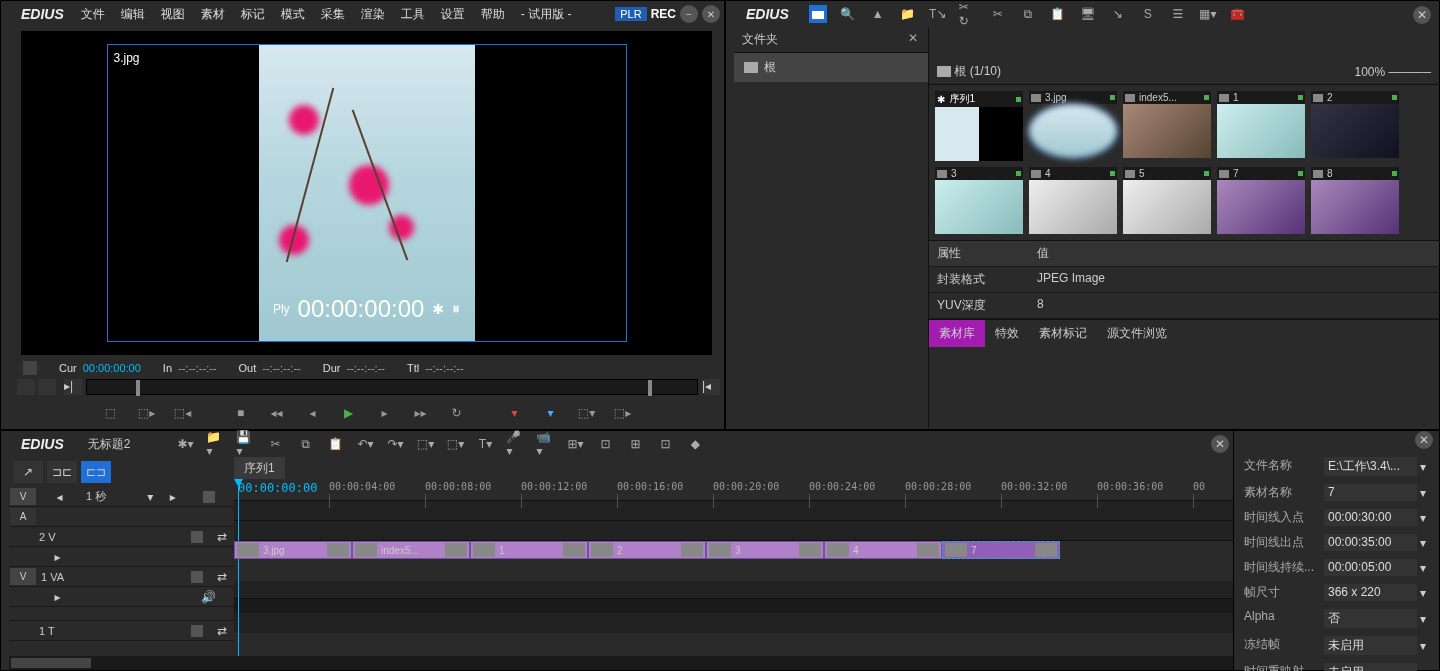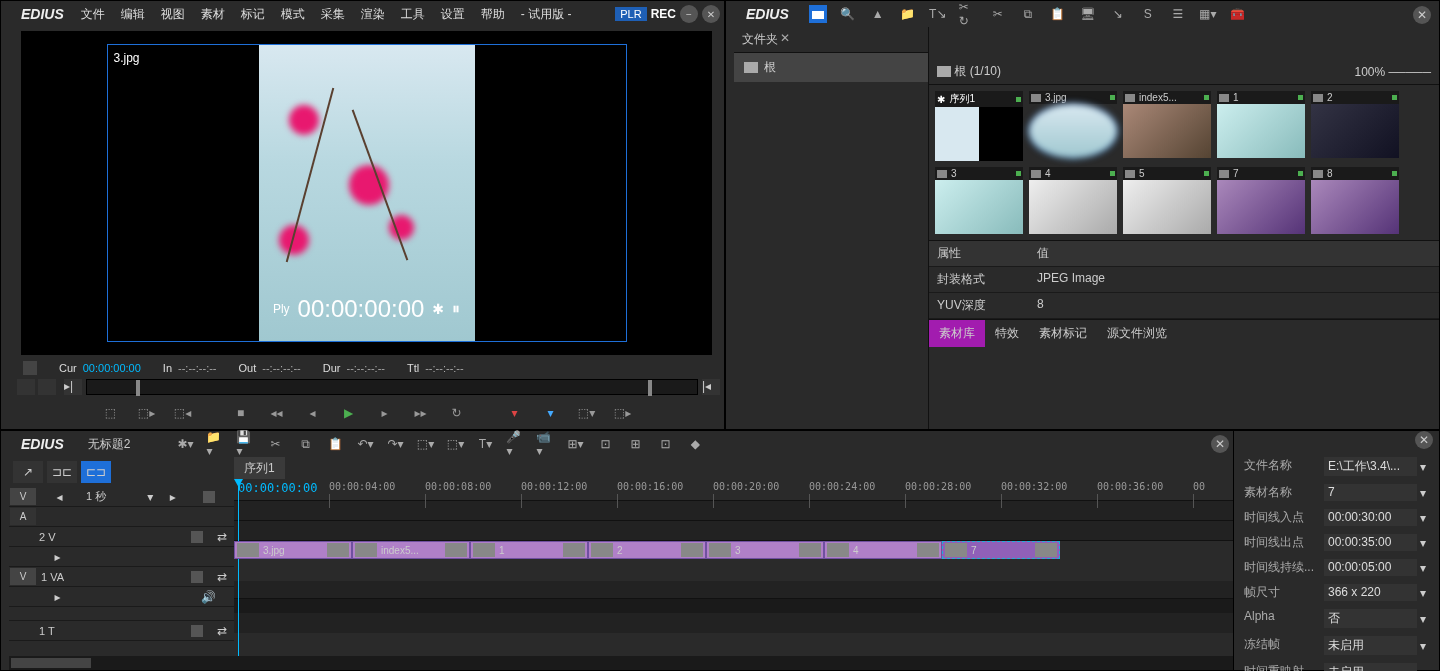--- a/index.html
+++ b/index.html
@@ -46,21 +46,21 @@
 
 .bin-panel { display: flex; flex-direction: column; }
 .bin-header { display: flex; align-items: center; height: 26px; padding: 0 4px; gap: 12px; }
 .bin-toolbar { display: flex; gap: 12px; align-items: center; }
 .bin-toolbar .tb-btn { width: 18px; height: 18px; display: flex; align-items: center; justify-content: center; cursor: pointer; color: #aaa; }
 .folder-active { background: #1e6fd8; color: #fff; padding: 2px; }
 .close-x { position: absolute; right: 8px; top: 5px; width: 18px; height: 18px; border-radius: 50%; background: #555; display: flex; align-items: center; justify-content: center; cursor: pointer; }
 
 .bin-body { display: flex; flex: 1; }
 .folder-tree { width: 195px; border-right: 1px solid #111; }
-.folder-tree-hdr { padding: 4px 8px; border-bottom: 1px solid #111; display: flex; justify-content: flex-start; }
+.folder-tree-hdr { padding: 4px 8px; border-bottom: 1px solid #111; display: flex; justify-content: space-between; }
 .folder-item { padding: 6px 10px; background: #444; display: flex; align-items: center; gap: 6px; cursor: pointer; }
 .folder-icon { width: 14px; height: 11px; background: #aaa; }
 
 .bin-main { flex: 1; display: flex; flex-direction: column; margin-top: 32px; }
 .bin-path { padding: 4px 8px; border-bottom: 1px solid #111; display: flex; align-items: center; justify-content: space-between; }
 .thumbs { padding: 6px; display: flex; flex-wrap: wrap; gap: 6px; overflow: auto; }
 .thumb { width: 88px; cursor: pointer; }
 .thumb-hdr { display: flex; align-items: center; gap: 4px; padding: 1px 2px; background: #1a1a1a; font-size: 10px; }
 .thumb-hdr.seq { color: #fff; }
 .thumb-hdr .dot { width: 5px; height: 5px; background: #4caf50; margin-left: auto; }

